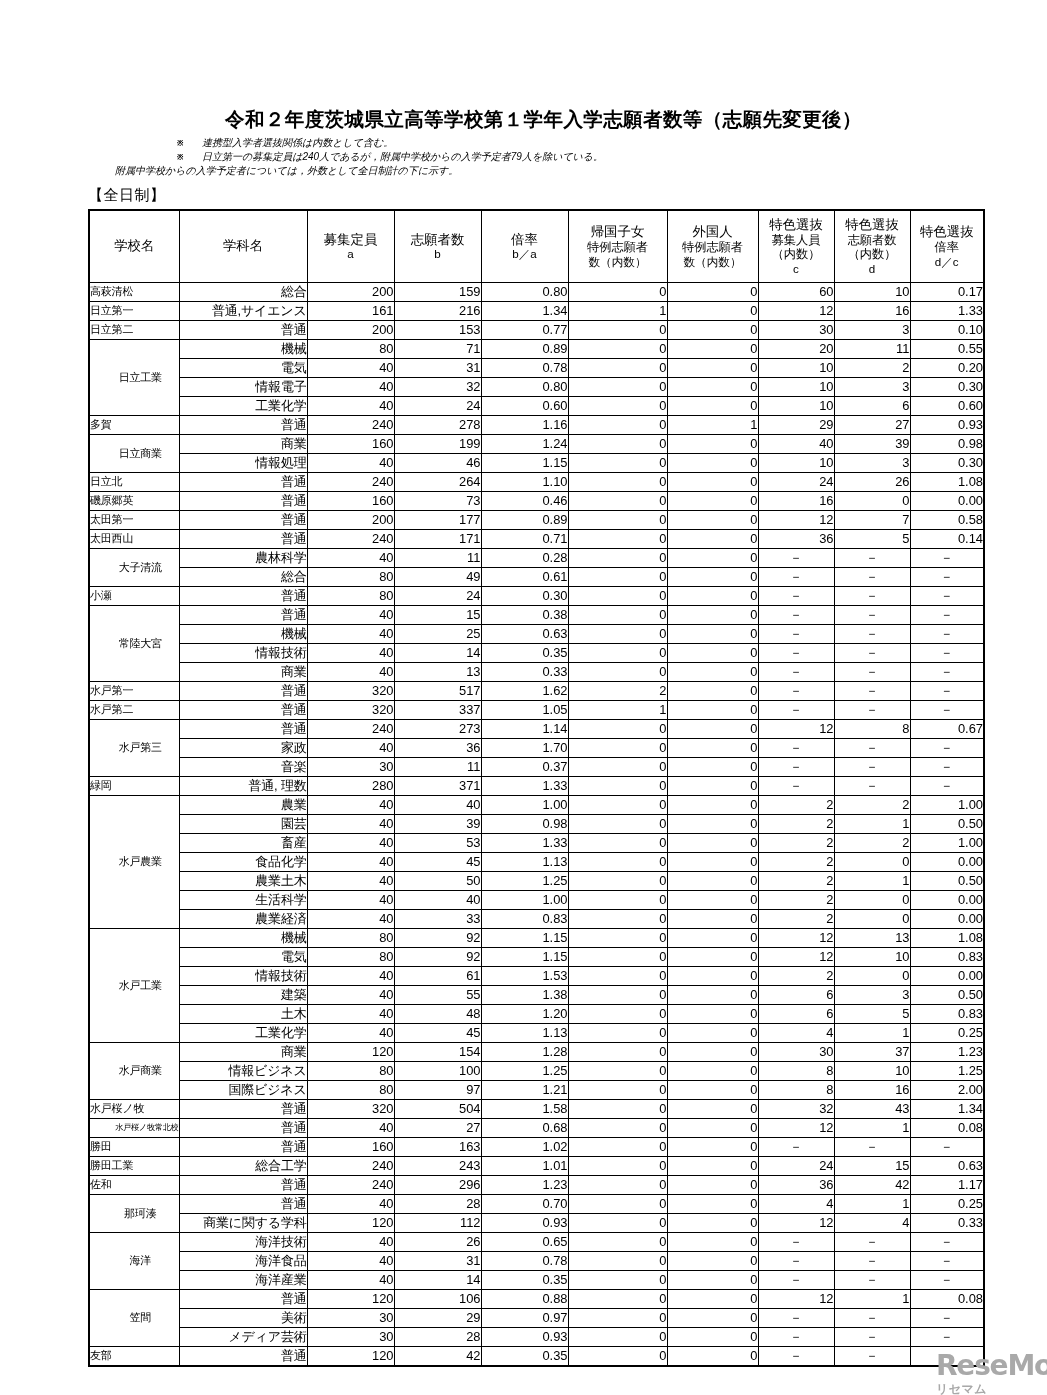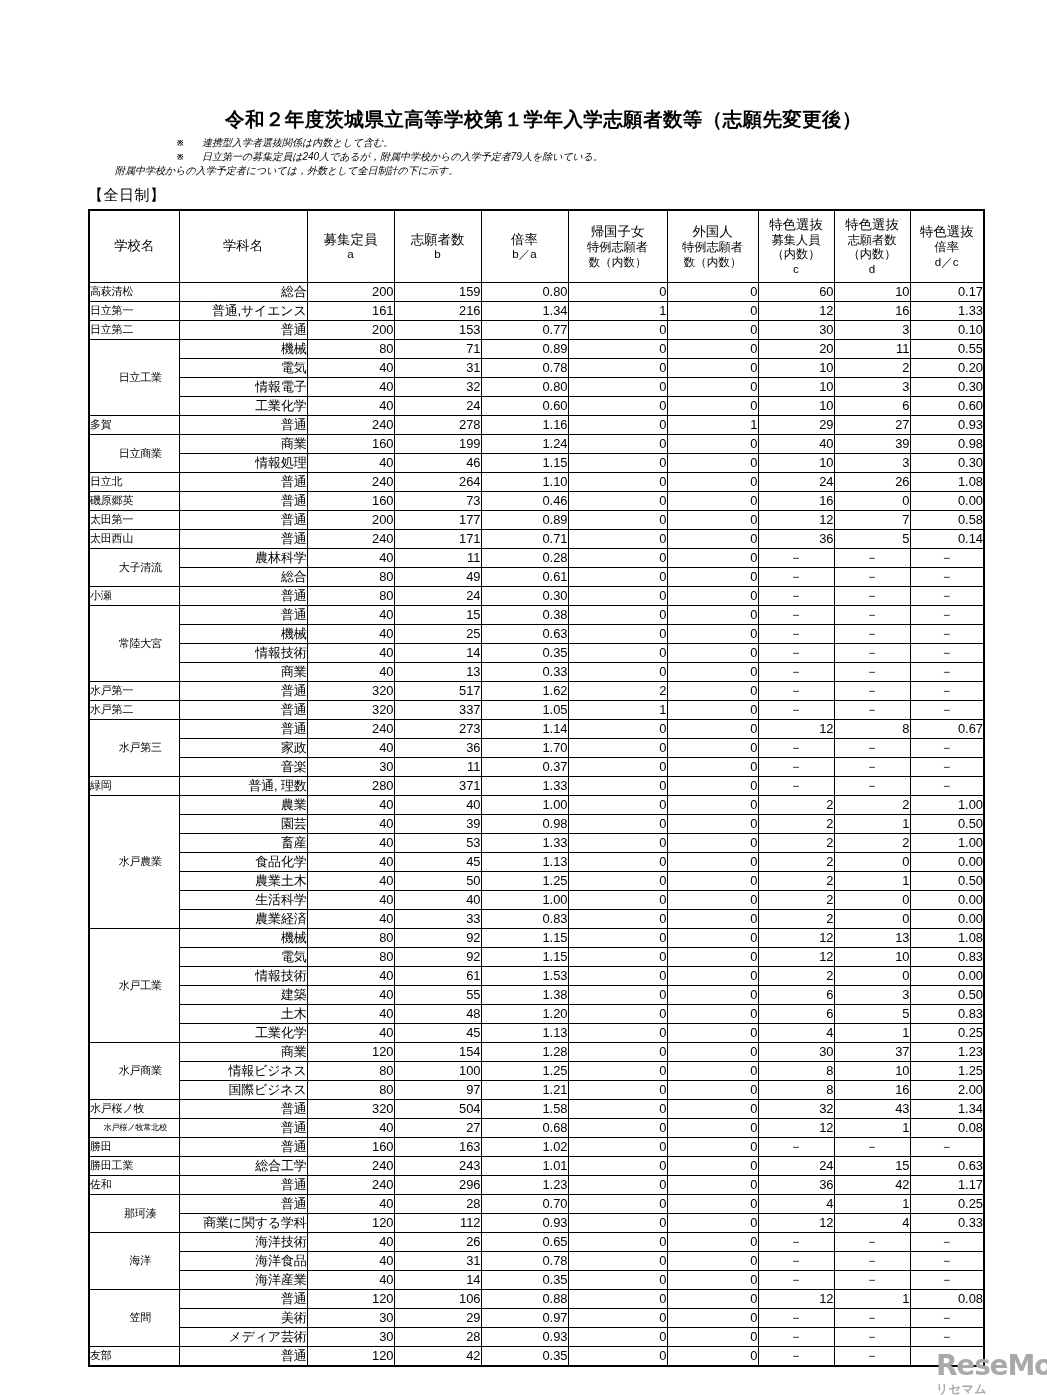--- a/index.html
+++ b/index.html
@@ -131,21 +131,21 @@
     white-space: nowrap;
     overflow: hidden;
   }
   td.school.centered {
     text-align: center;
     padding-left: 12px;
   }
   td.school.tiny {
     font-size: 8.2px;
     letter-spacing: -0.3px;
-    text-align: center;
+    text-align: right;
     padding-left: 2px;
   }
   td.dept {
     text-align: right;
     padding-left: 3px;
     font-size: 13px;
     letter-spacing: -0.2px;
     white-space: nowrap;
     overflow: hidden;
   }

